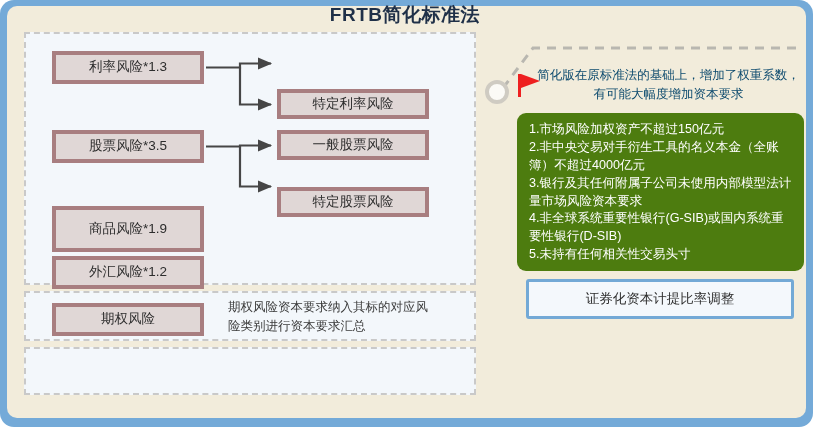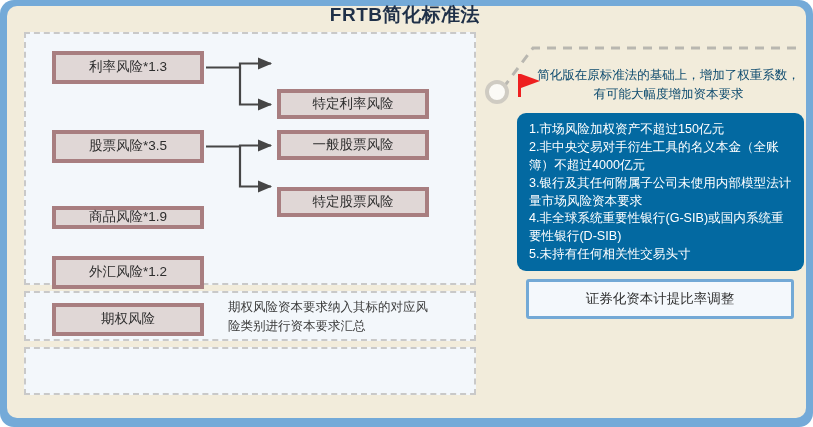--- a/index.html
+++ b/index.html
@@ -68,21 +68,21 @@
     display: flex;
     align-items: center;
     justify-content: center;
     text-align: center;
     line-height: 1.1;
   }
 
   
   #box-ir      { left: 52px; top: 51px;  width: 152px; height: 33px; }
   #box-eq      { left: 52px; top: 130px; width: 152px; height: 33px; }
-  #box-comm    { left: 52px; top: 206px; width: 152px; height: 23px; }
+  #box-comm    { left: 52px; top: 206px; width: 152px; height: 46px; }
   #box-fx      { left: 52px; top: 256px; width: 152px; height: 33px; }
   #box-option  { left: 52px; top: 303px; width: 152px; height: 33px; }
   #box-securit { left: 52px; top: 358px; width: 179px; height: 33px; }
 
   
   #box-ir-gen  { left: 277px; top: 48px;  width: 152px; height: 30px; }
   #box-ir-spec { left: 277px; top: 89px;  width: 152px; height: 30px; }
   #box-eq-gen  { left: 277px; top: 130px; width: 152px; height: 30px; }
   #box-eq-spec { left: 277px; top: 171px; width: 152px; height: 30px; margin-top: 16px; }
 
@@ -132,21 +132,21 @@
     border-radius: 50%;
     background: #fbfaf6;
   }
 
   
   .blue-box {
     position: absolute;
     left: 517px; top: 113px;
     width: 287px; height: 158px;
     box-sizing: border-box;
-    background: #0369a1;
+    background: #4d7c0f;
     border-radius: 9px;
     padding: 8px 10px 8px 12px;
     color: #ffffff;
     font-size: 12.6px;
     line-height: 1.42;
   }
 
   
   .bbox {
     position: absolute;

